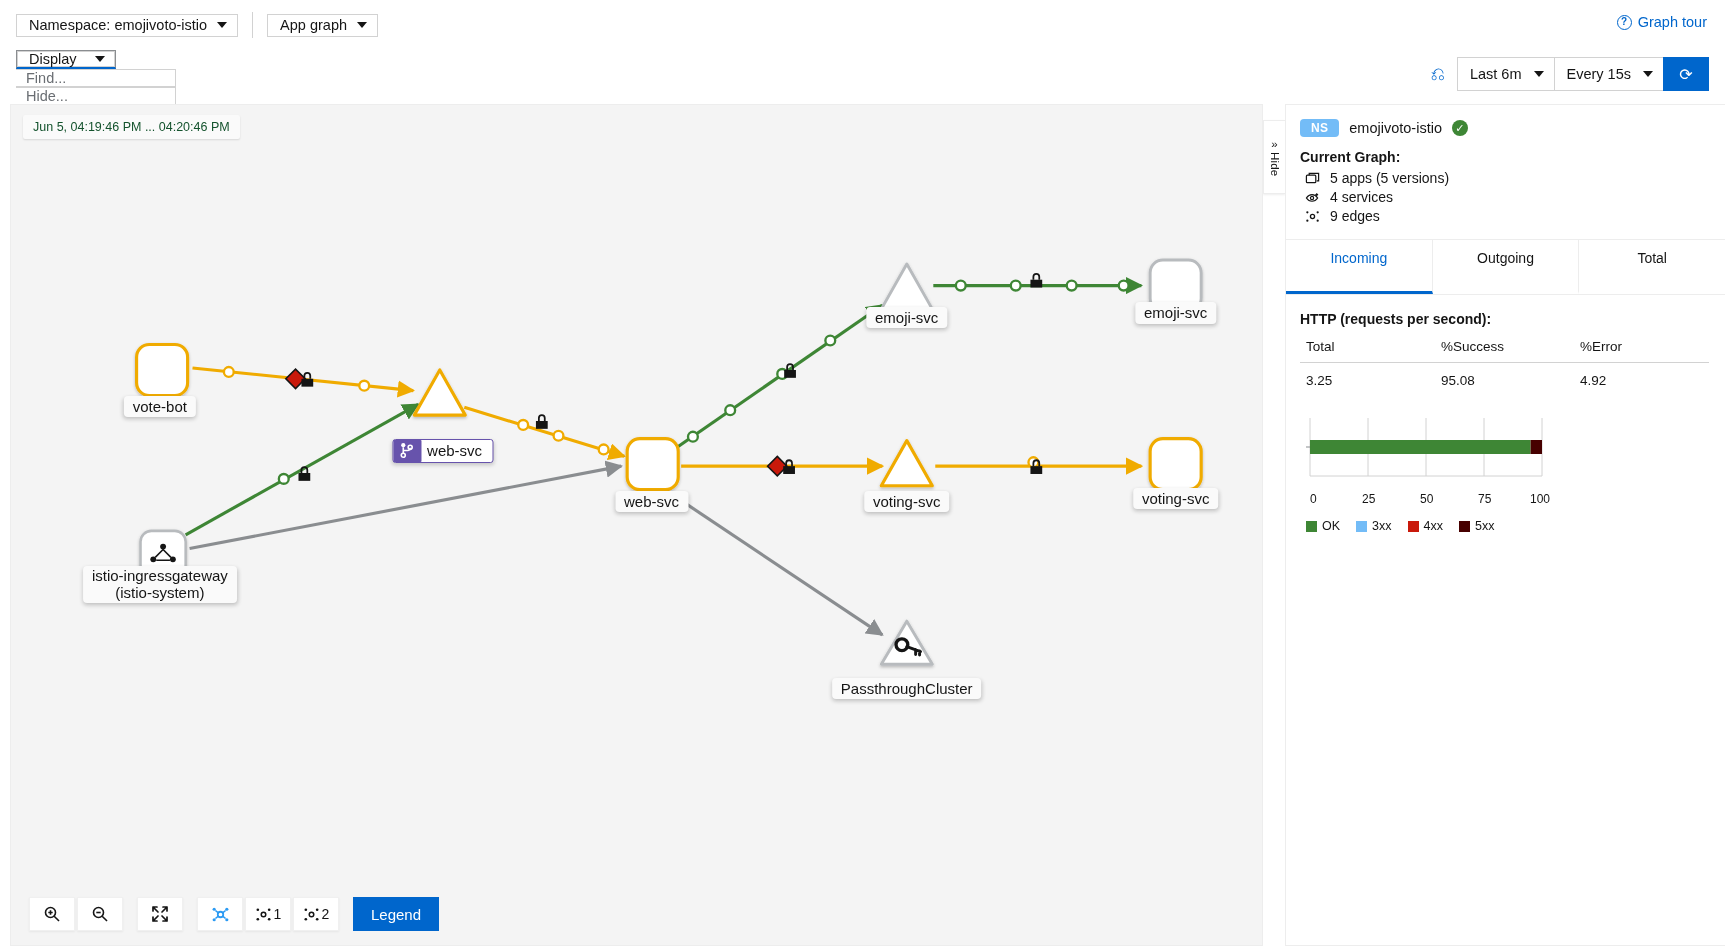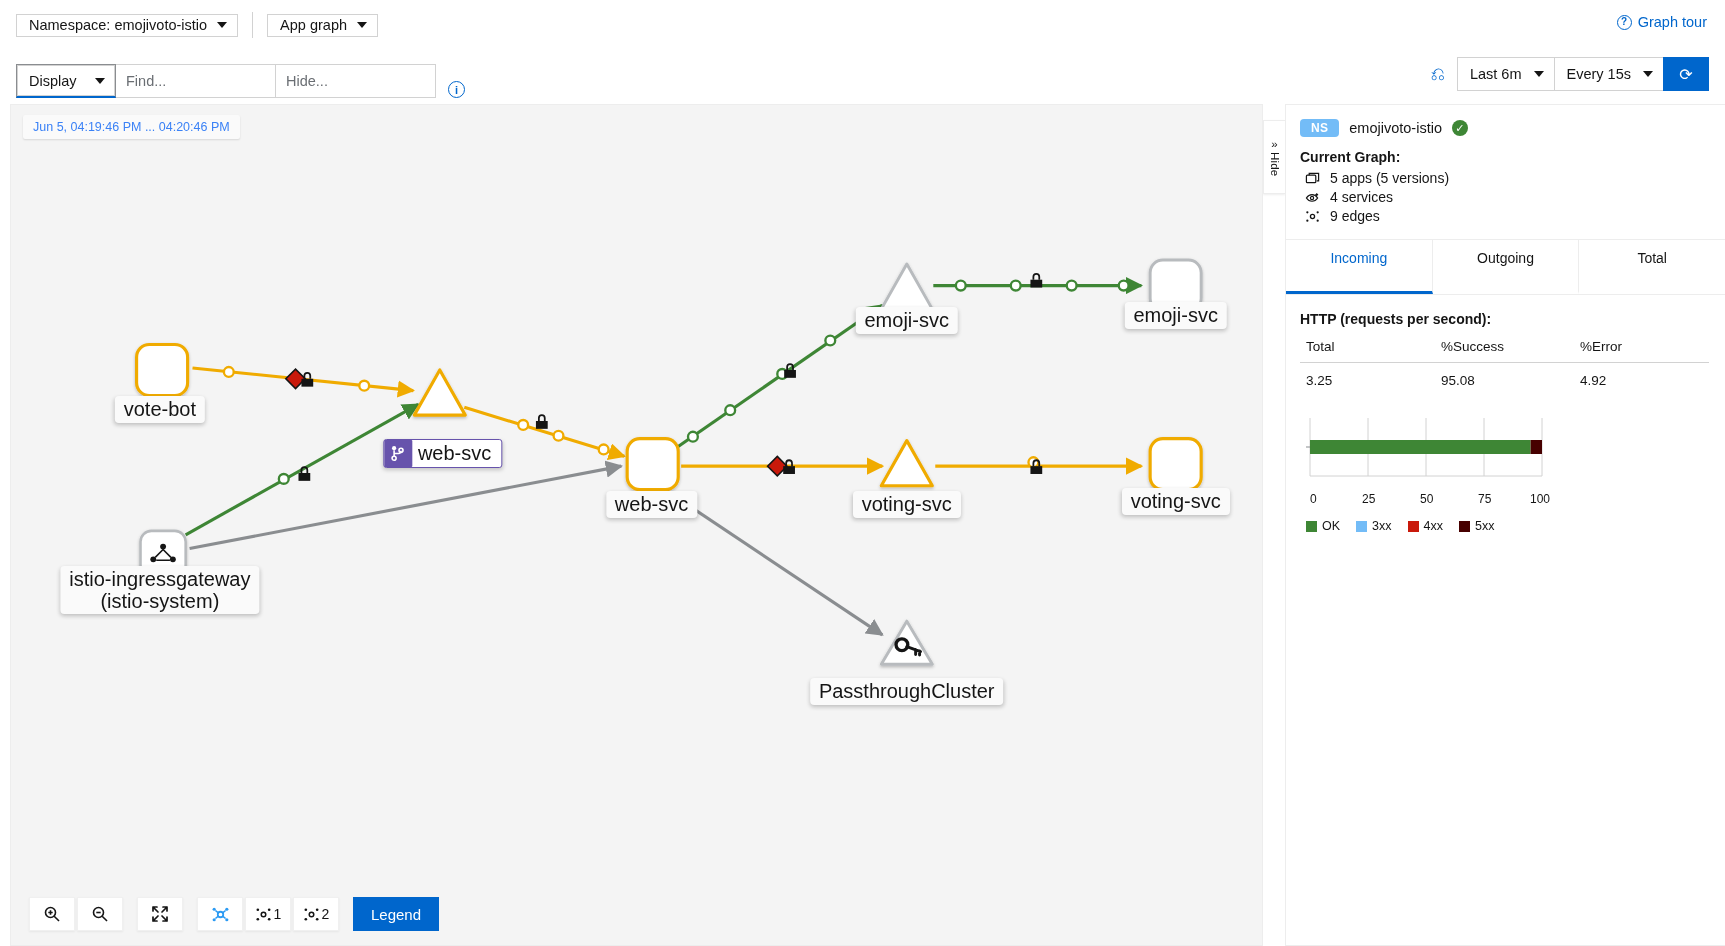--- a/index.html
+++ b/index.html
@@ -28,21 +28,21 @@
   .graph-tour {
     position:absolute; right:18px; top:14px;
     color:#06c; font-size:14.5px; display:flex; align-items:center; gap:6px; cursor:pointer;
   }
   .q-circle {
     width:15px;height:15px;border-radius:50%;border:1.6px solid #06c;
     font-size:10px;line-height:12px;text-align:center;color:#06c;font-weight:bold;
   }
 
   .toolbar2 {
-    height:48px; display:flex; align-items:flex-end; padding:0 16px; position:relative;
+    height:48px; display:flex; align-items:flex-start; padding:0 16px; position:relative;flex-direction:column;
   }
   .display-btn {
     height:34px; min-width:100px; border:1px solid #8a8d90; background:#fff;
     border-bottom:2px solid #06c;
     display:flex; align-items:center; justify-content:space-between; gap:14px;
     padding:0 10px 0 12px; font-size:14.5px; cursor:pointer;
     box-shadow:0 0 0 1px #d2d2d2 inset;
   }
   .text-input {
     height:34px; width:160px; border:1px solid #d2d2d2; border-left:none; background:#fff;
@@ -65,29 +65,29 @@
   }
 
   
   .main { position:absolute; left:0; top:98px; right:0; bottom:0; display:flex; }
   .canvas {
     position:relative; flex:1; margin:6px 0 0 10px;
     background:#f4f4f4; border:1px solid #ededed; overflow:hidden;
   }
   .time-chip {
     position:absolute; left:12px; top:10px; background:#fafafa;
-    padding:5px 10px; font-size:12.5px; color:#3b82f6; border-radius:2px;
+    padding:5px 10px; font-size:12.5px; color:#14532d; border-radius:2px;
     box-shadow:0 1px 2px rgba(0,0,0,.12);
   }
   svg.graph { position:absolute; inset:0; width:100%; height:100%; }
 
   .nodelabel {
     position:absolute; background:#fafafa; border-radius:4px;
     box-shadow:0 2px 4px rgba(0,0,0,.22);
-    padding:2px 9px; font-size:20px; color:#151515; white-space:nowrap;
+    padding:2px 9px; font-size:15px; color:#151515; white-space:nowrap;
     transform:translateX(-50%); text-align:center; line-height:1.15;
   }
   .nodelabel.vs {
     background:#fff; border:1.5px solid #6753ac; border-radius:3px;
     box-shadow:0 2px 4px rgba(0,0,0,.2); padding:2px 10px 2px 34px;
   }
   .vs-badge {
     position:absolute; left:0; top:0; bottom:0; width:28px; background:#6753ac;
     border-radius:1px; display:flex; align-items:center; justify-content:center;
   }

